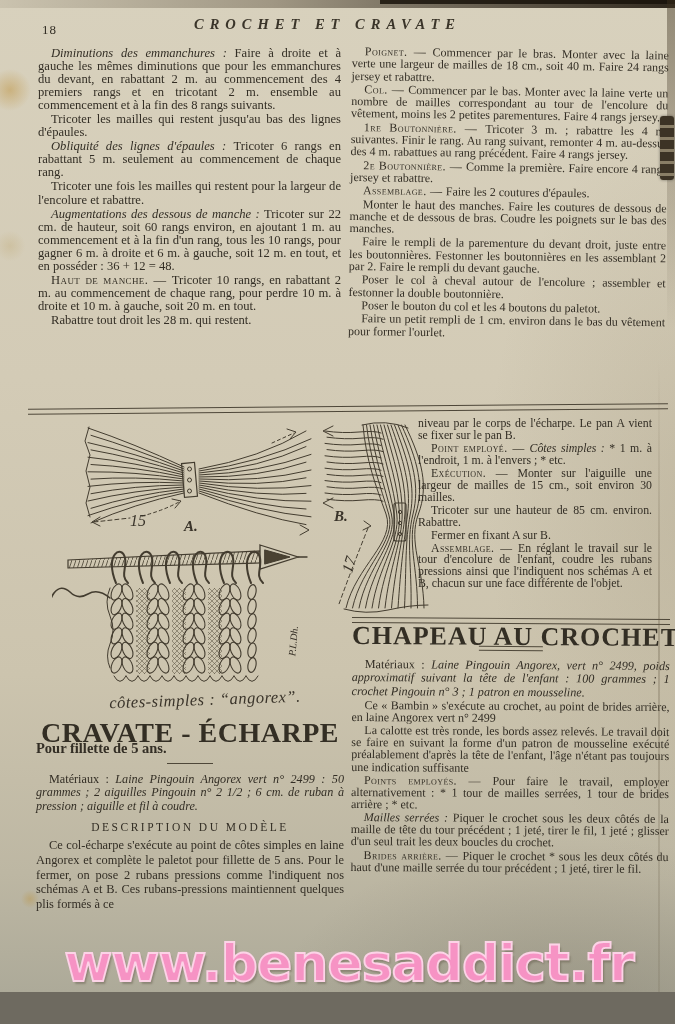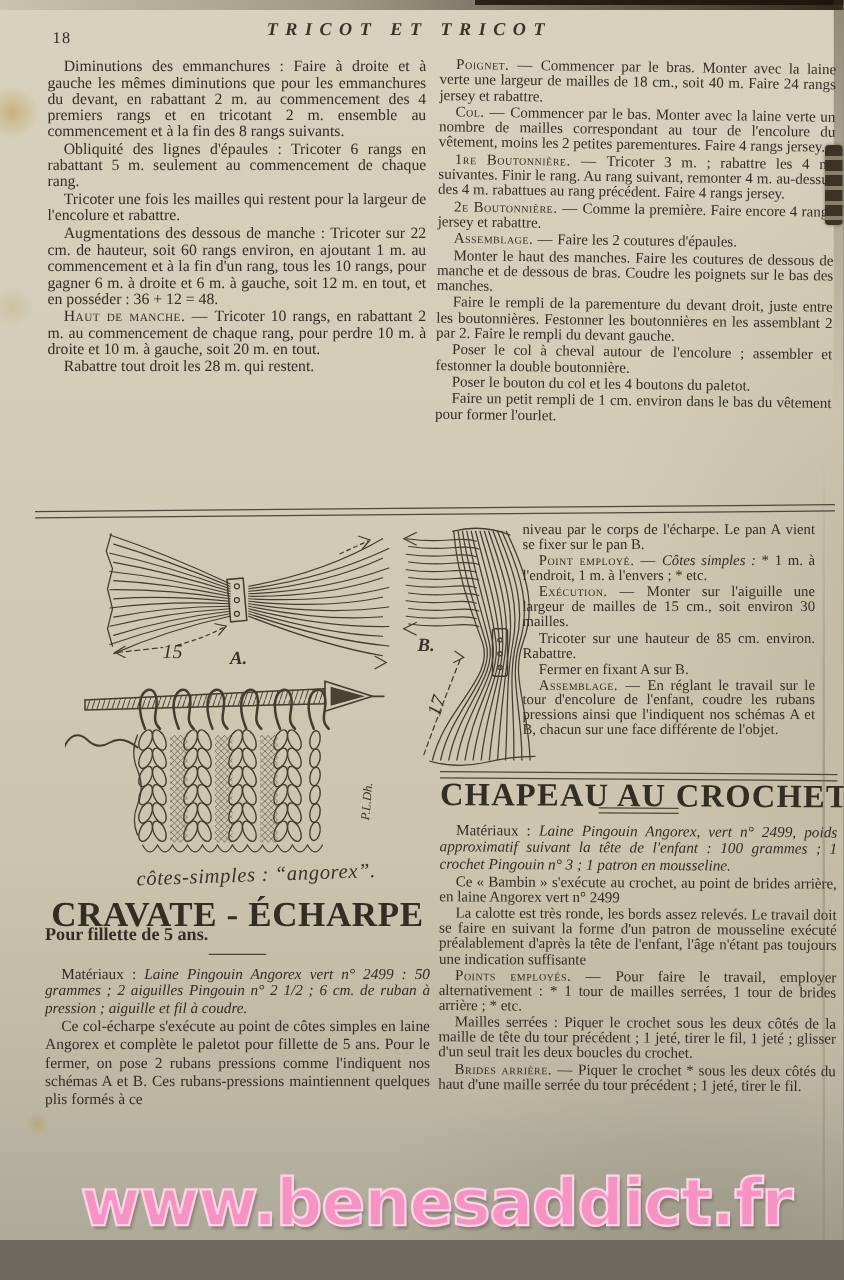--- a/index.html
+++ b/index.html
@@ -15,21 +15,21 @@
       linear-gradient(180deg,#d8d1bd 0%,#d3cbb6 38%,#ccc4ae 68%,#bdb7a3 88%,#adaa99 100%);
   }
   
   .pagenum{position:absolute;left:42px;top:22px;font-size:13px;letter-spacing:1px;}
   .header-title{position:absolute;left:0;right:20px;top:16px;text-align:center;
     font-style:italic;font-weight:bold;font-size:14.5px;letter-spacing:6px;color:#3a3429;}
   
   .p{margin:0 0 1px;text-indent:13px;text-align:justify;}
   .p.noind{text-indent:0;}
   .lead-sc{font-variant:small-caps;letter-spacing:.4px;}
-  .lead-it{}
+  .lead-it{font-style:italic;}
   .lead-b{font-weight:normal;}
   .it{font-style:italic;}
   .col-lt{position:absolute;left:38px;top:47px;width:303px;font-size:12.6px;line-height:13.05px;}
   .col-rt{position:absolute;left:352px;top:45px;width:317px;font-size:12px;line-height:12.3px;
     transform:rotate(0.8deg);transform-origin:0 0;}
   .col-mid{position:absolute;left:418px;top:418px;width:234px;font-size:11.8px;line-height:11.95px;}
   
   .rule{position:absolute;height:4px;border-top:1.6px solid #4e4739;border-bottom:1px solid #4e4739;}
   #rule-main{left:28px;top:406px;width:640px;transform:rotate(-0.5deg);}
   #rule-2{left:352px;top:618px;width:318px;transform:rotate(0.4deg);}
@@ -71,24 +71,25 @@
     box-shadow:0 0 3px rgba(0,0,0,.45);}
   .crease{position:absolute;left:658px;top:360px;width:2px;height:664px;z-index:8;
     background:linear-gradient(180deg,rgba(90,78,56,0),rgba(90,78,56,.28) 40%,rgba(90,78,56,.12));}
 </style>
 </head>
 <body>
 
 <div class="page">
 
   <div class="pagenum">18</div>
-  <div class="header-title">TRICOT ET TRICOT</div>
+  <div class="header-title">CROCHET ET CRAVATE</div>
 
   <div class="col-lt">
     <p class="p"><span class="lead-it">Diminutions des emmanchures : </span><span>Faire à droite et à gauche les mêmes diminutions que pour les emmanchures du devant, en rabattant 2 m. au commencement des 4 premiers rangs et en tricotant 2 m. ensemble au commencement et à la fin des 8 rangs suivants.</span></p>
+    <p class="p"><span>Tricoter les mailles qui restent jusqu'au bas des lignes d'épaules.</span></p>
     <p class="p"><span class="lead-it">Obliquité des lignes d'épaules : </span><span>Tricoter 6 rangs en rabattant 5 m. seulement au commencement de chaque rang.</span></p>
     <p class="p"><span>Tricoter une fois les mailles qui restent pour la largeur de l'encolure et rabattre.</span></p>
     <p class="p"><span class="lead-it">Augmentations des dessous de manche : </span><span>Tricoter sur 22 cm. de hauteur, soit 60 rangs environ, en ajoutant 1 m. au commencement et à la fin d'un rang, tous les 10 rangs, pour gagner 6 m. à droite et 6 m. à gauche, soit 12 m. en tout, et en posséder : 36 + 12 = 48.</span></p>
     <p class="p"><span class="lead-sc">Haut de manche. — </span><span>Tricoter 10 rangs, en rabattant 2 m. au commencement de chaque rang, pour perdre 10 m. à droite et 10 m. à gauche, soit 20 m. en tout.</span></p>
     <p class="p"><span>Rabattre tout droit les 28 m. qui restent.</span></p>
   </div>
 
   <div class="col-rt">
     <p class="p"><span class="lead-sc">Poignet. — </span><span>Commencer par le bras. Monter avec la laine verte une largeur de mailles de 18 cm., soit 40 m. Faire 24 rangs jersey et rabattre.</span></p>
     <p class="p"><span class="lead-sc">Col. — </span><span>Commencer par le bas. Monter avec la laine verte un nombre de mailles correspondant au tour de l'encolure du vêtement, moins les 2 petites parementures. Faire 4 rangs jersey.</span></p>
@@ -309,20 +310,21 @@
     <p class="p"><span class="lead-sc">Points employés. — </span><span>Pour faire le travail, employer alternativement : * 1 tour de mailles serrées, 1 tour de brides arrière ; * etc.</span></p>
     <p class="p"><span class="lead-it">Mailles serrées : </span><span>Piquer le crochet sous les deux côtés de la maille de tête du tour précédent ; 1 jeté, tirer le fil, 1 jeté ; glisser d'un seul trait les deux boucles du crochet.</span></p>
     <p class="p"><span class="lead-sc">Brides arrière. — </span><span>Piquer le crochet * sous les deux côtés du haut d'une maille serrée du tour précédent ; 1 jeté, tirer le fil.</span></p>
   </div>
 
   <div class="cravate">
     <h2>CRAVATE - ÉCHARPE</h2>
     <div class="subtitle">Pour fillette de 5 ans.</div>
     <div class="small-rule"></div>
     <p class="p mat"><span class="lead-b">Matériaux : </span><span class="it">Laine Pingouin Angorex vert n° 2499 : 50 grammes ; 2 aiguilles Pingouin n° 2 1/2 ; 6 cm. de ruban à pression ; aiguille et fil à coudre.</span></p>
+    <div class="desc-head">DESCRIPTION DU MODÈLE</div>
     <p class="p"><span>Ce col-écharpe s'exécute au point de côtes simples en laine Angorex et complète le paletot pour fillette de 5 ans. Pour le fermer, on pose 2 rubans pressions comme l'indiquent nos schémas A et B. Ces rubans-pressions maintiennent quelques plis formés à ce</span></p>
   </div>
 
   <div class="watermark">www.benesaddict.fr</div>
 
   <div class="top-edge"></div>
   <div class="top-edge2"></div>
   <div class="right-edge"></div>
   <div class="right-mark"></div>
   <div class="crease"></div>

